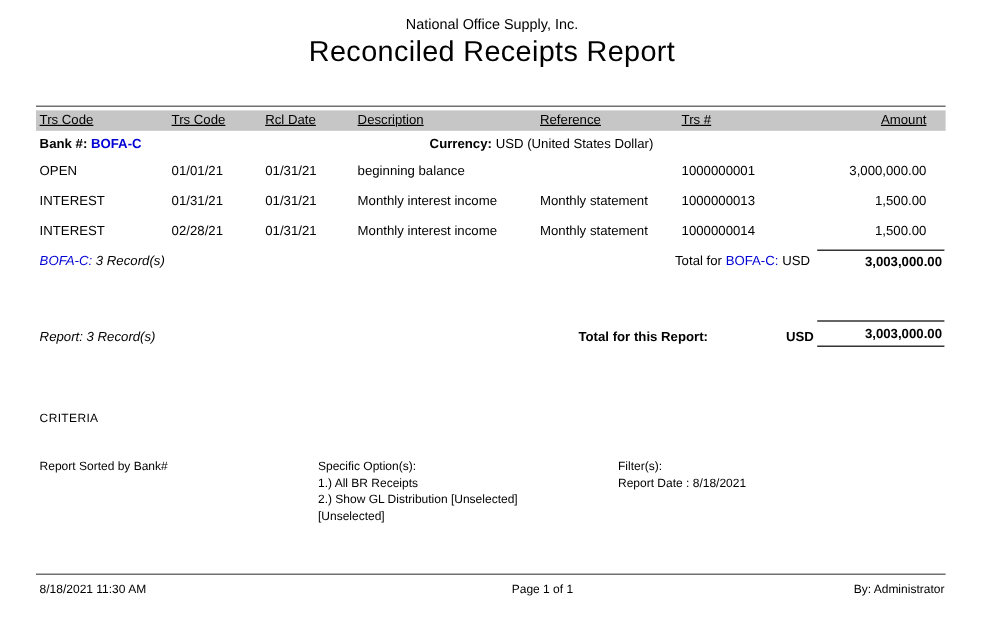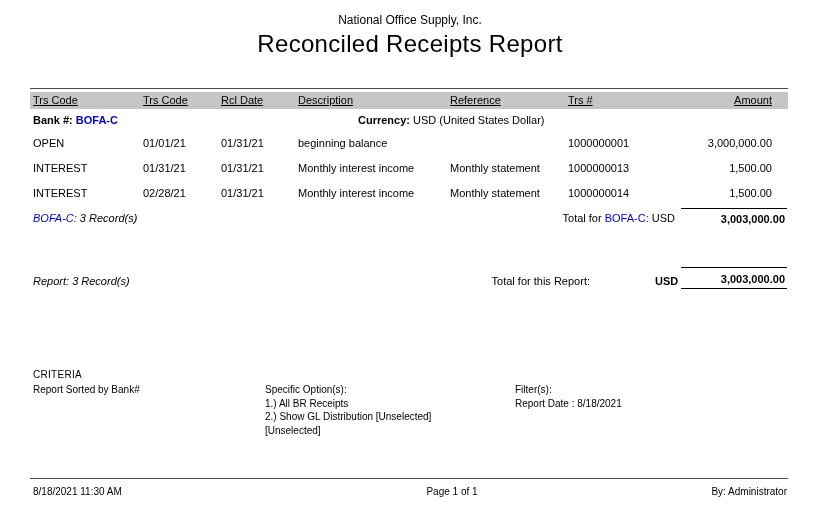--- a/index.html
+++ b/index.html
@@ -31,26 +31,26 @@
   .row0 { top:137px; } .row1 { top:162px; } .row2 { top:187px; }
 
   .gfoot { position:absolute; top:208px; left:0; width:820px; height:26px; font-size:11px; }
   .gfoot .left  { position:absolute; left:33px; top:4px; font-style:italic; }
   .gfoot .label { position:absolute; right:145px; top:4px; font-weight:normal; }
   .gfoot .amt   { position:absolute; right:33px; top:0; width:104px; text-align:right; font-weight:bold;
                   border-top:1px solid #000; padding:4px 2px 2px 0; }
 
   .rfoot { position:absolute; top:267px; left:0; width:820px; height:28px; font-size:11px; }
   .rfoot .left  { position:absolute; left:33px; top:8px; font-style:italic; }
-  .rfoot .label { position:absolute; right:230px; top:8px; font-weight:normal; }
+  .rfoot .label { position:absolute; right:230px; top:8px; font-weight:bold; }
   .rfoot .cur   { position:absolute; left:655px; top:8px; font-weight:bold; }
   .rfoot .amt   { position:absolute; right:33px; top:0; width:104px; text-align:right; font-weight:bold;
                   border-top:1px solid #000; border-bottom:1px solid #000; padding:5px 2px 3px 0; }
 
-  .criteria-heading { position:absolute; top:369px; left:33px; font-size:10px; letter-spacing:.3px; }
+  .criteria-heading { position:absolute; top:344px; left:33px; font-size:10px; letter-spacing:.3px; }
   .crit { position:absolute; top:383px; font-size:10px; line-height:13.5px; }
   .crit-sorted  { left:33px; }
   .crit-options { left:265px; }
   .crit-filters { left:515px; }
 
   .foot-date { position:absolute; top:486px; left:33px;  font-size:10px; }
   .foot-page { position:absolute; top:486px; left:0; width:100%; text-align:center; font-size:10px;padding-left:42px; }
   .foot-by   { position:absolute; top:486px; right:33px; font-size:10px; }
 </style>
 </head>

